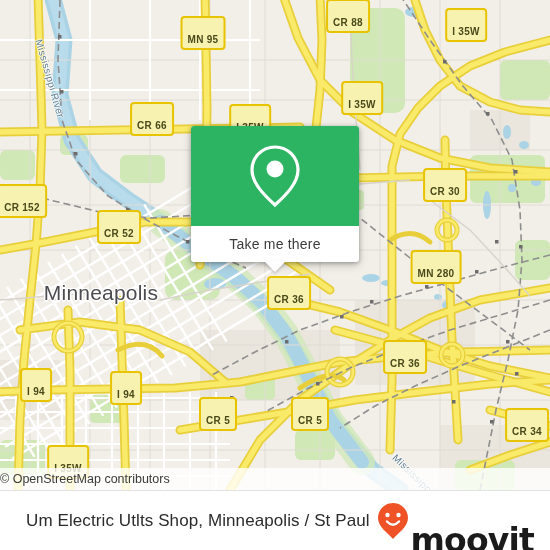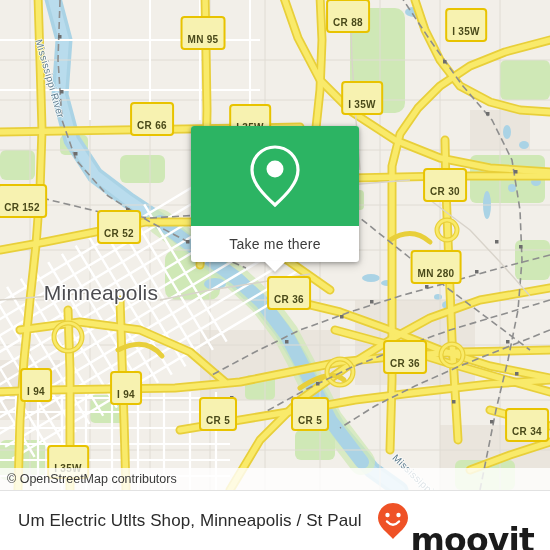--- a/index.html
+++ b/index.html
@@ -76,21 +76,20 @@
   #attribution {
     position: absolute;
     left: 0;
     bottom: 0;
     width: 550px;
     height: 22px;
     background: rgba(255,255,255,.80);
     color: #3a3a3a;
     font-size: 12.5px;
     line-height: 22px;
-    padding-left: 7px;
     box-sizing: border-box;
     font-family: "Liberation Sans", sans-serif;
     white-space: nowrap;
   }
 
   
   #popup-card {
     position: absolute;
     left: 191px;
     top: 126px;
@@ -140,21 +139,21 @@
   #footer {
     position: absolute;
     left: 0; top: 490px;
     width: 550px; height: 60px;
     background: #ffffff;
     border-top: 1px solid #e2e2e2;
     display: flex;
     align-items: center;
     justify-content: space-between;
     box-sizing: border-box;
-    padding: 0 16px 0 18px;
+    padding: 0 16px 0 26px;
   }
   #footer-title {
     color: #2b2b2b;
     font-size: 17px;
     font-family: "Liberation Sans", sans-serif;
     letter-spacing: .1px;
     white-space: nowrap;
   }
   #brand-logo {
     display: flex;

